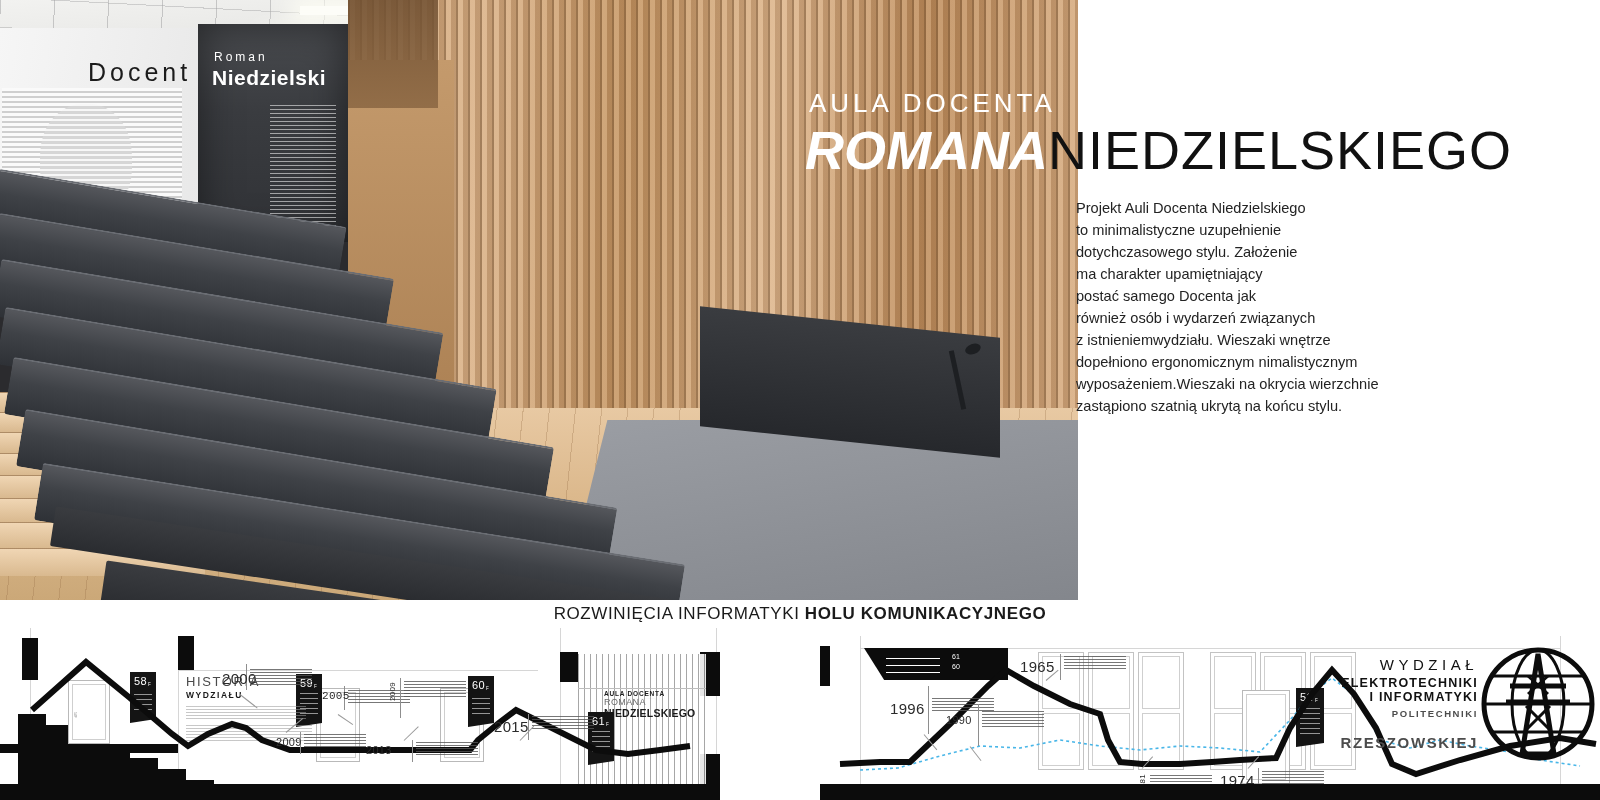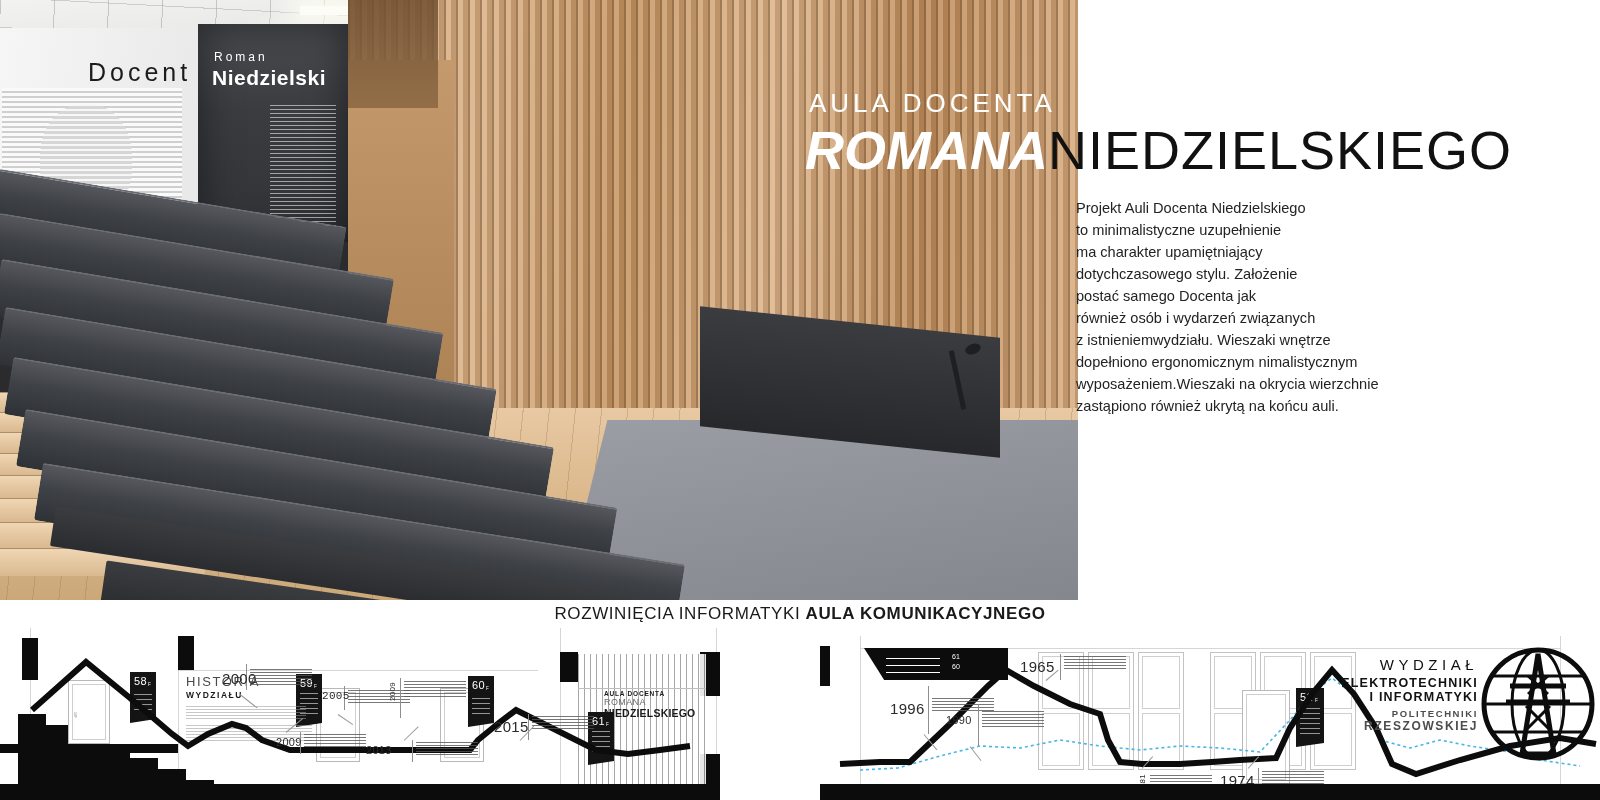--- a/index.html
+++ b/index.html
@@ -165,21 +165,21 @@
      background:repeating-linear-gradient(0deg,#555 0 1px, transparent 1px 3px); opacity:.8; }
   .ynote.t3 { height:17px; }
   .leader { position:absolute; background:#9a9a9a; height:1px; transform-origin:left center; }
 
   
   .faclogo { position:absolute; color:#111; text-align:right; }
   .faclogo .f1 { font-size:15px; letter-spacing:4.5px; font-weight:400; }
   .faclogo .f2 { font-size:12.5px; letter-spacing:1.2px; font-weight:700; margin-top:3px; }
   .faclogo .f3 { font-size:12.5px; letter-spacing:1.2px; font-weight:700; }
   .faclogo .f4 { font-size:9.5px; letter-spacing:1.6px; color:#4c4c4c; font-weight:700; margin-top:4px; }
-  .faclogo .f5 { font-size:12px; letter-spacing:1.6px; color:#4c4c4c; font-weight:700; }
+  .faclogo .f5 { font-size:15px; letter-spacing:1.6px; color:#4c4c4c; font-weight:700;margin-top:15px; }
 
   svg.zig { position:absolute; left:0; top:0; overflow:visible; }
 </style>
 </head>
 <body>
 
 <div id="board">
 
   <div id="top">
 
@@ -252,34 +252,34 @@
     <div class="title-block">
       <div class="t-aula">AULA DOCENTA</div>
       <div class="t-main">
         <span class="t-romana">ROMANA</span><span class="t-nied">NIEDZIELSKIEGO</span>
       </div>
     </div>
 
     <div class="body-copy">
       <div>Projekt Auli Docenta Niedzielskiego</div>
       <div>to minimalistyczne uzupełnienie</div>
+      <div>dotychczasowego stylu. Założenie</div>
       <div>ma charakter upamiętniający</div>
-      <div>dotychczasowego stylu. Założenie</div>
       <div>postać samego Docenta jak</div>
       <div>również osób i wydarzeń związanych</div>
       <div> z istnieniemwydziału. Wieszaki wnętrze</div>
       <div>dopełniono ergonomicznym nimalistycznym</div>
       <div>wyposażeniem.Wieszaki na okrycia wierzchnie</div>
-      <div>zastąpiono również ukrytą na końcu auli.</div>
+      <div>zastąpiono szatnią ukrytą na końcu stylu.</div>
     </div>
   </div>
 
   <div id="caption">
     <span class="cap-inner">
-      <span>ROZWINIĘCIA INFORMATYKI </span><span class="cap-b">AULA KOMUNIKACYJNEGO</span>
+      <span>ROZWINIĘCIA INFORMATYKI </span><span class="cap-b">HOLU KOMUNIKACYJNEGO</span>
     </span>
   </div>
 
   <div class="elev" id="elev-left">
 
     <div class="sheet-line" style="left:30px;top:0;width:1px;height:172px;"></div>
     <div class="sheet-line" style="left:178px;top:10px;width:1px;height:162px;"></div>
     <div class="sheet-line" style="left:178px;top:42px;width:360px;height:1px;"></div>
     <div class="sheet-line" style="left:560px;top:0;width:1px;height:172px;"></div>
     <div class="sheet-line" style="left:716px;top:0;width:1px;height:172px;"></div>

